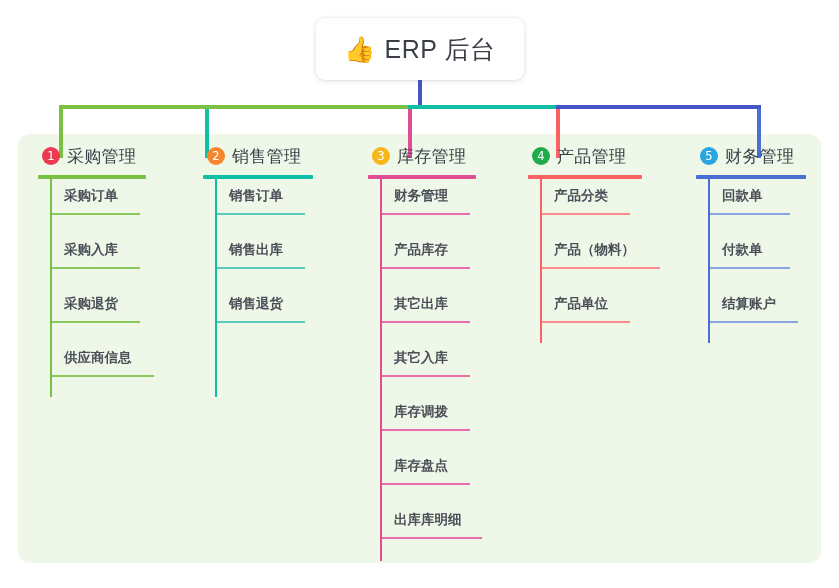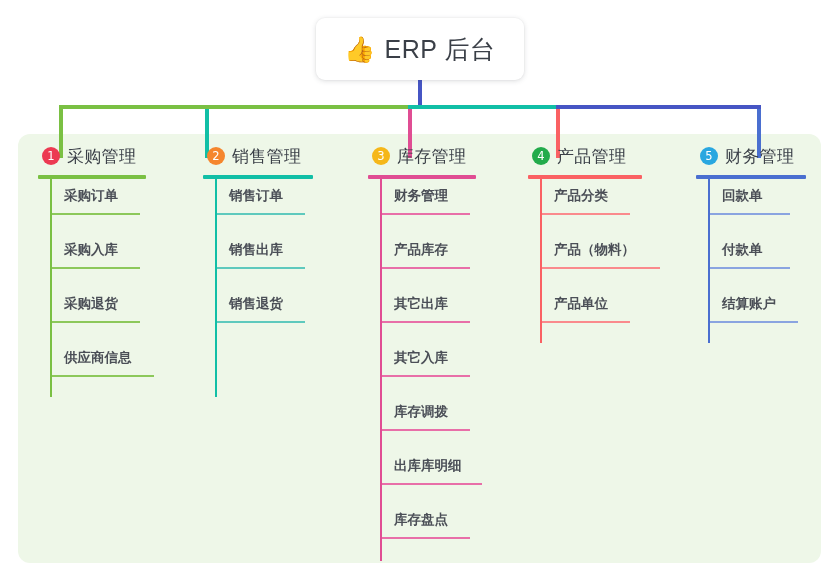--- a/index.html
+++ b/index.html
@@ -179,27 +179,27 @@
         </div>
         <div class="item">
           <span class="lbl">其它入库</span>
           <span class="rule" style="width: 88px; background: rgb(232, 111, 168);"></span>
         </div>
         <div class="item">
           <span class="lbl">库存调拨</span>
           <span class="rule" style="width: 88px; background: rgb(232, 111, 168);"></span>
         </div>
         <div class="item">
+          <span class="lbl">库存盘点</span>
+          <span class="rule" style="width: 88px; background: rgb(232, 111, 168);"></span>
+        </div>
+        <div class="item">
           <span class="lbl">出库库明细</span>
           <span class="rule" style="width: 100px; background: rgb(232, 111, 168);"></span>
         </div>
-        <div class="item">
-          <span class="lbl">库存盘点</span>
-          <span class="rule" style="width: 88px; background: rgb(232, 111, 168);"></span>
-        </div>
       </div>
     </div>
   <div class="col" id="col-4">
       <div class="col-head">
         <span class="badge" style="background: rgb(34, 171, 75);">4</span>
         <span class="col-title">产品管理</span>
       </div>
       <div class="head-rule" style="width: 114px; background: rgb(250, 97, 99);"></div>
       <div class="items">
         <div class="spine" style="height: 164px; background: rgb(250, 97, 99);"></div>

